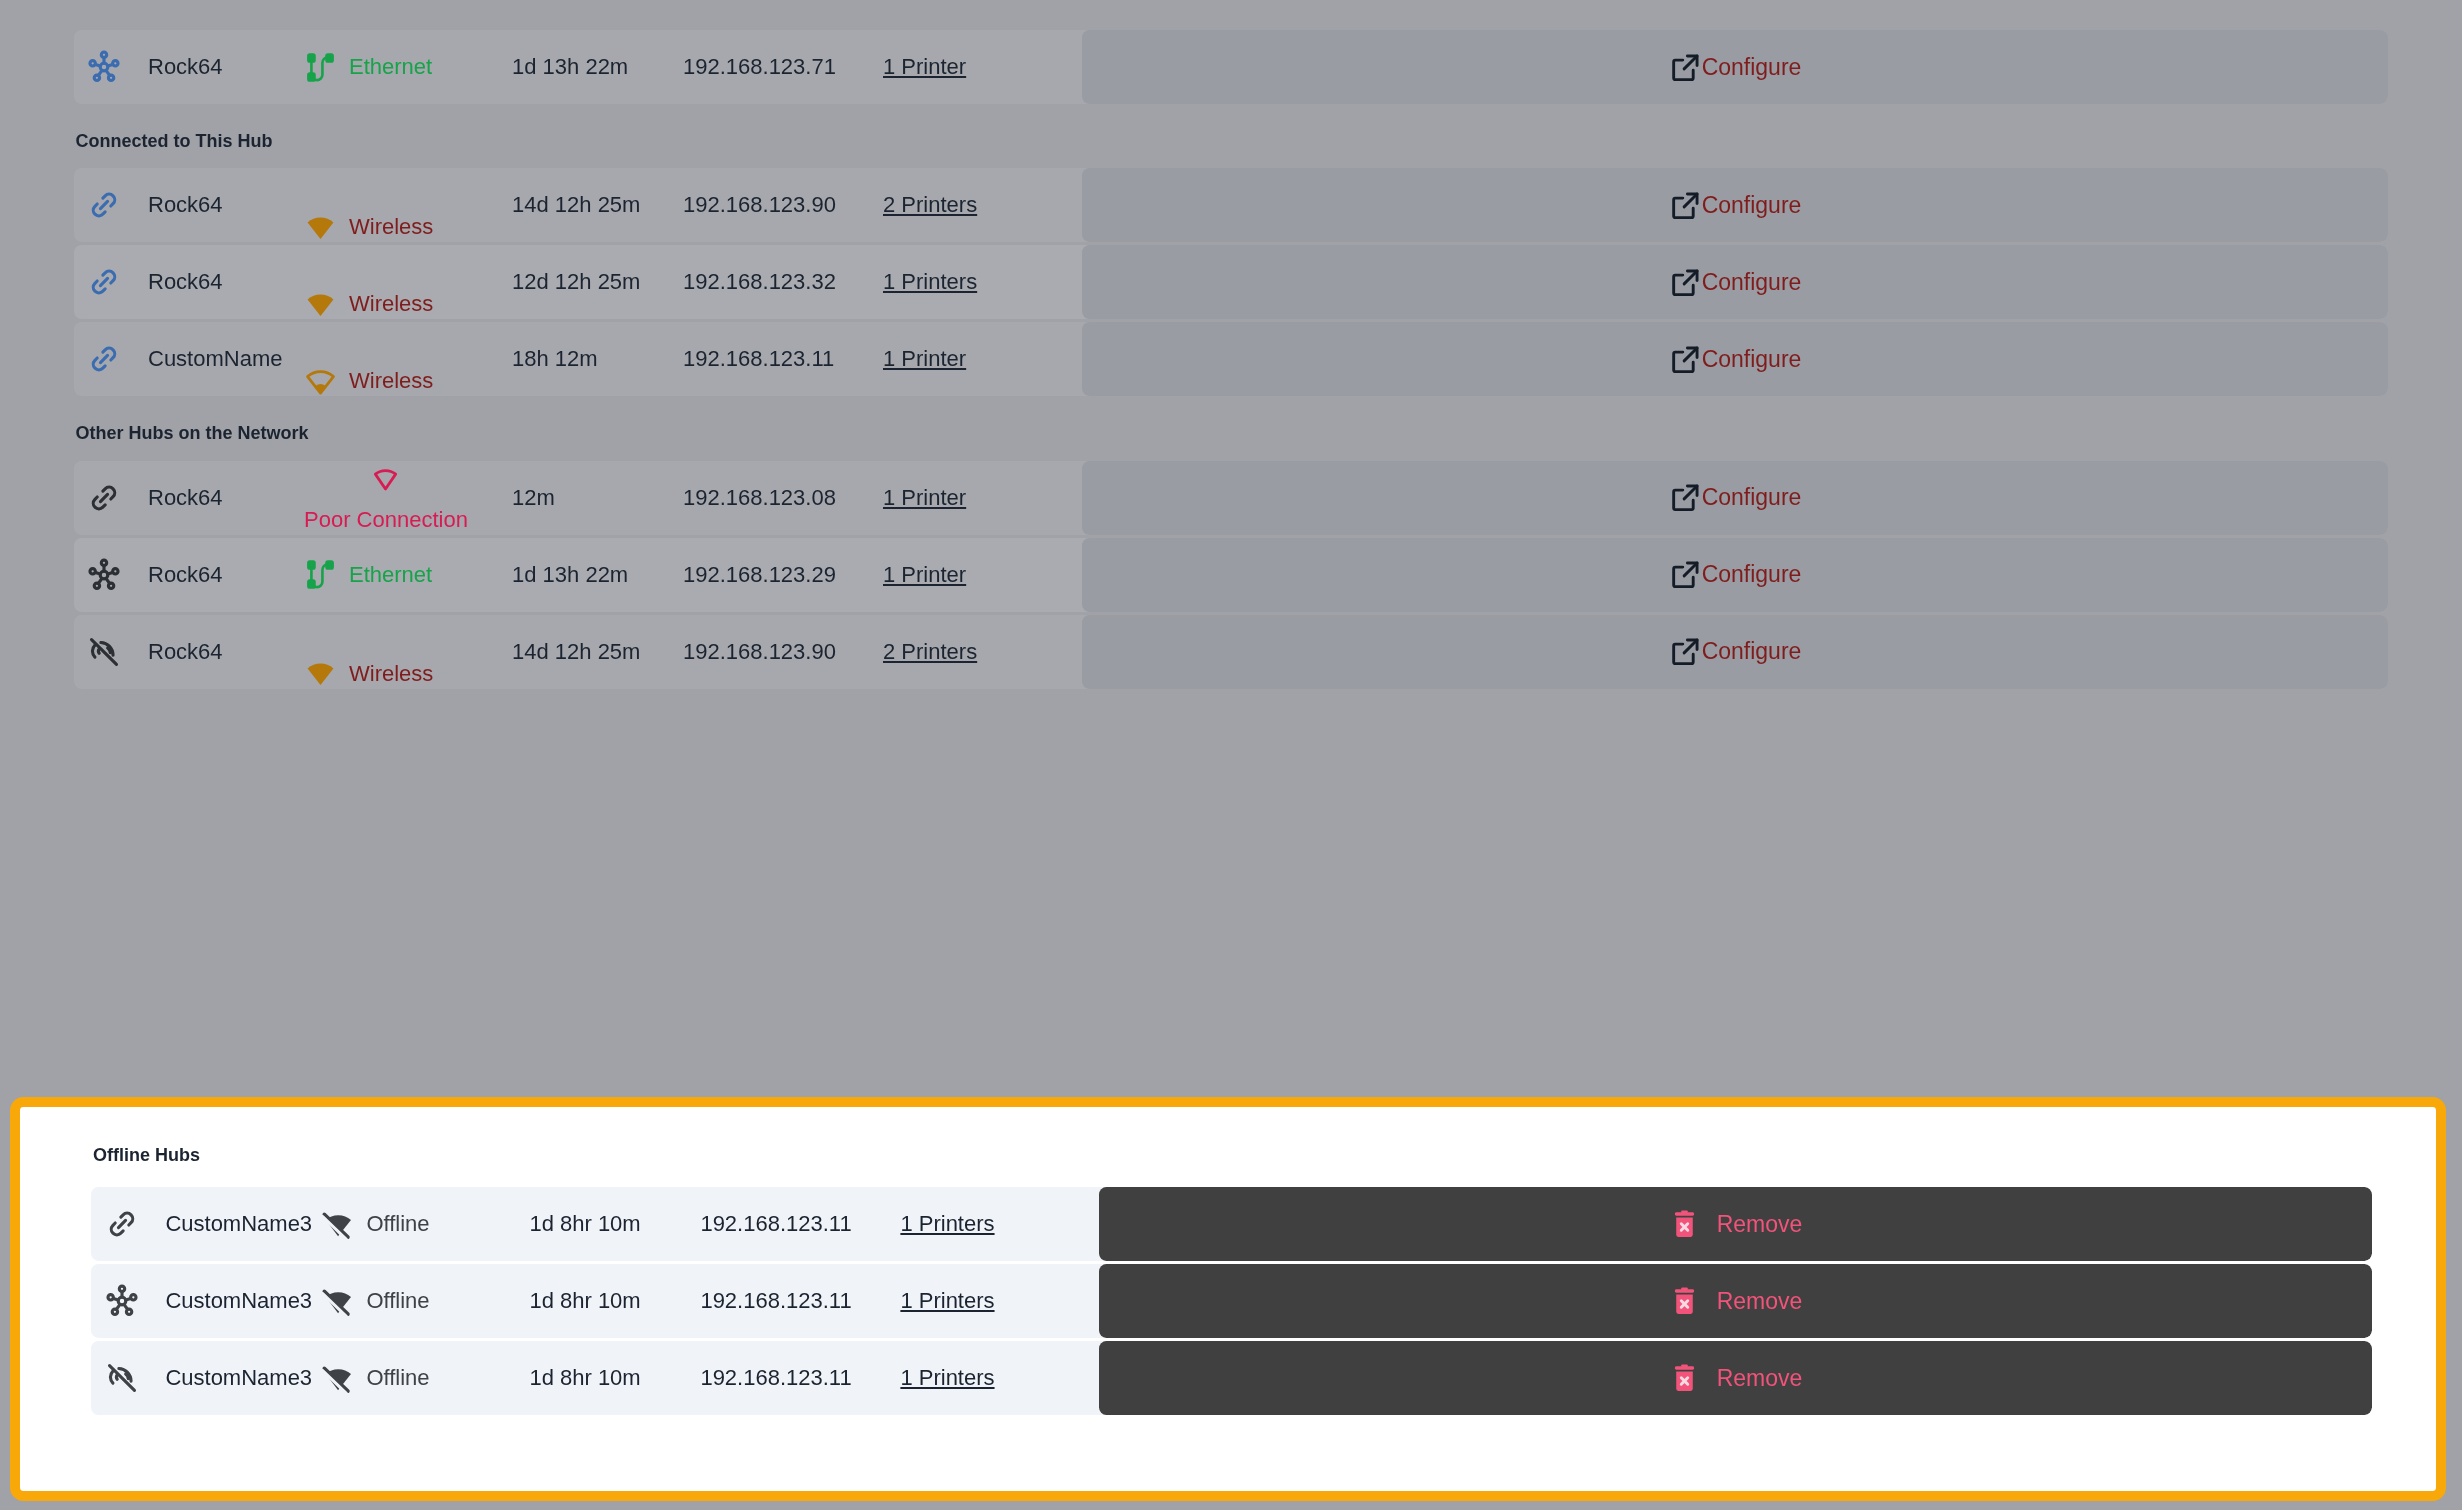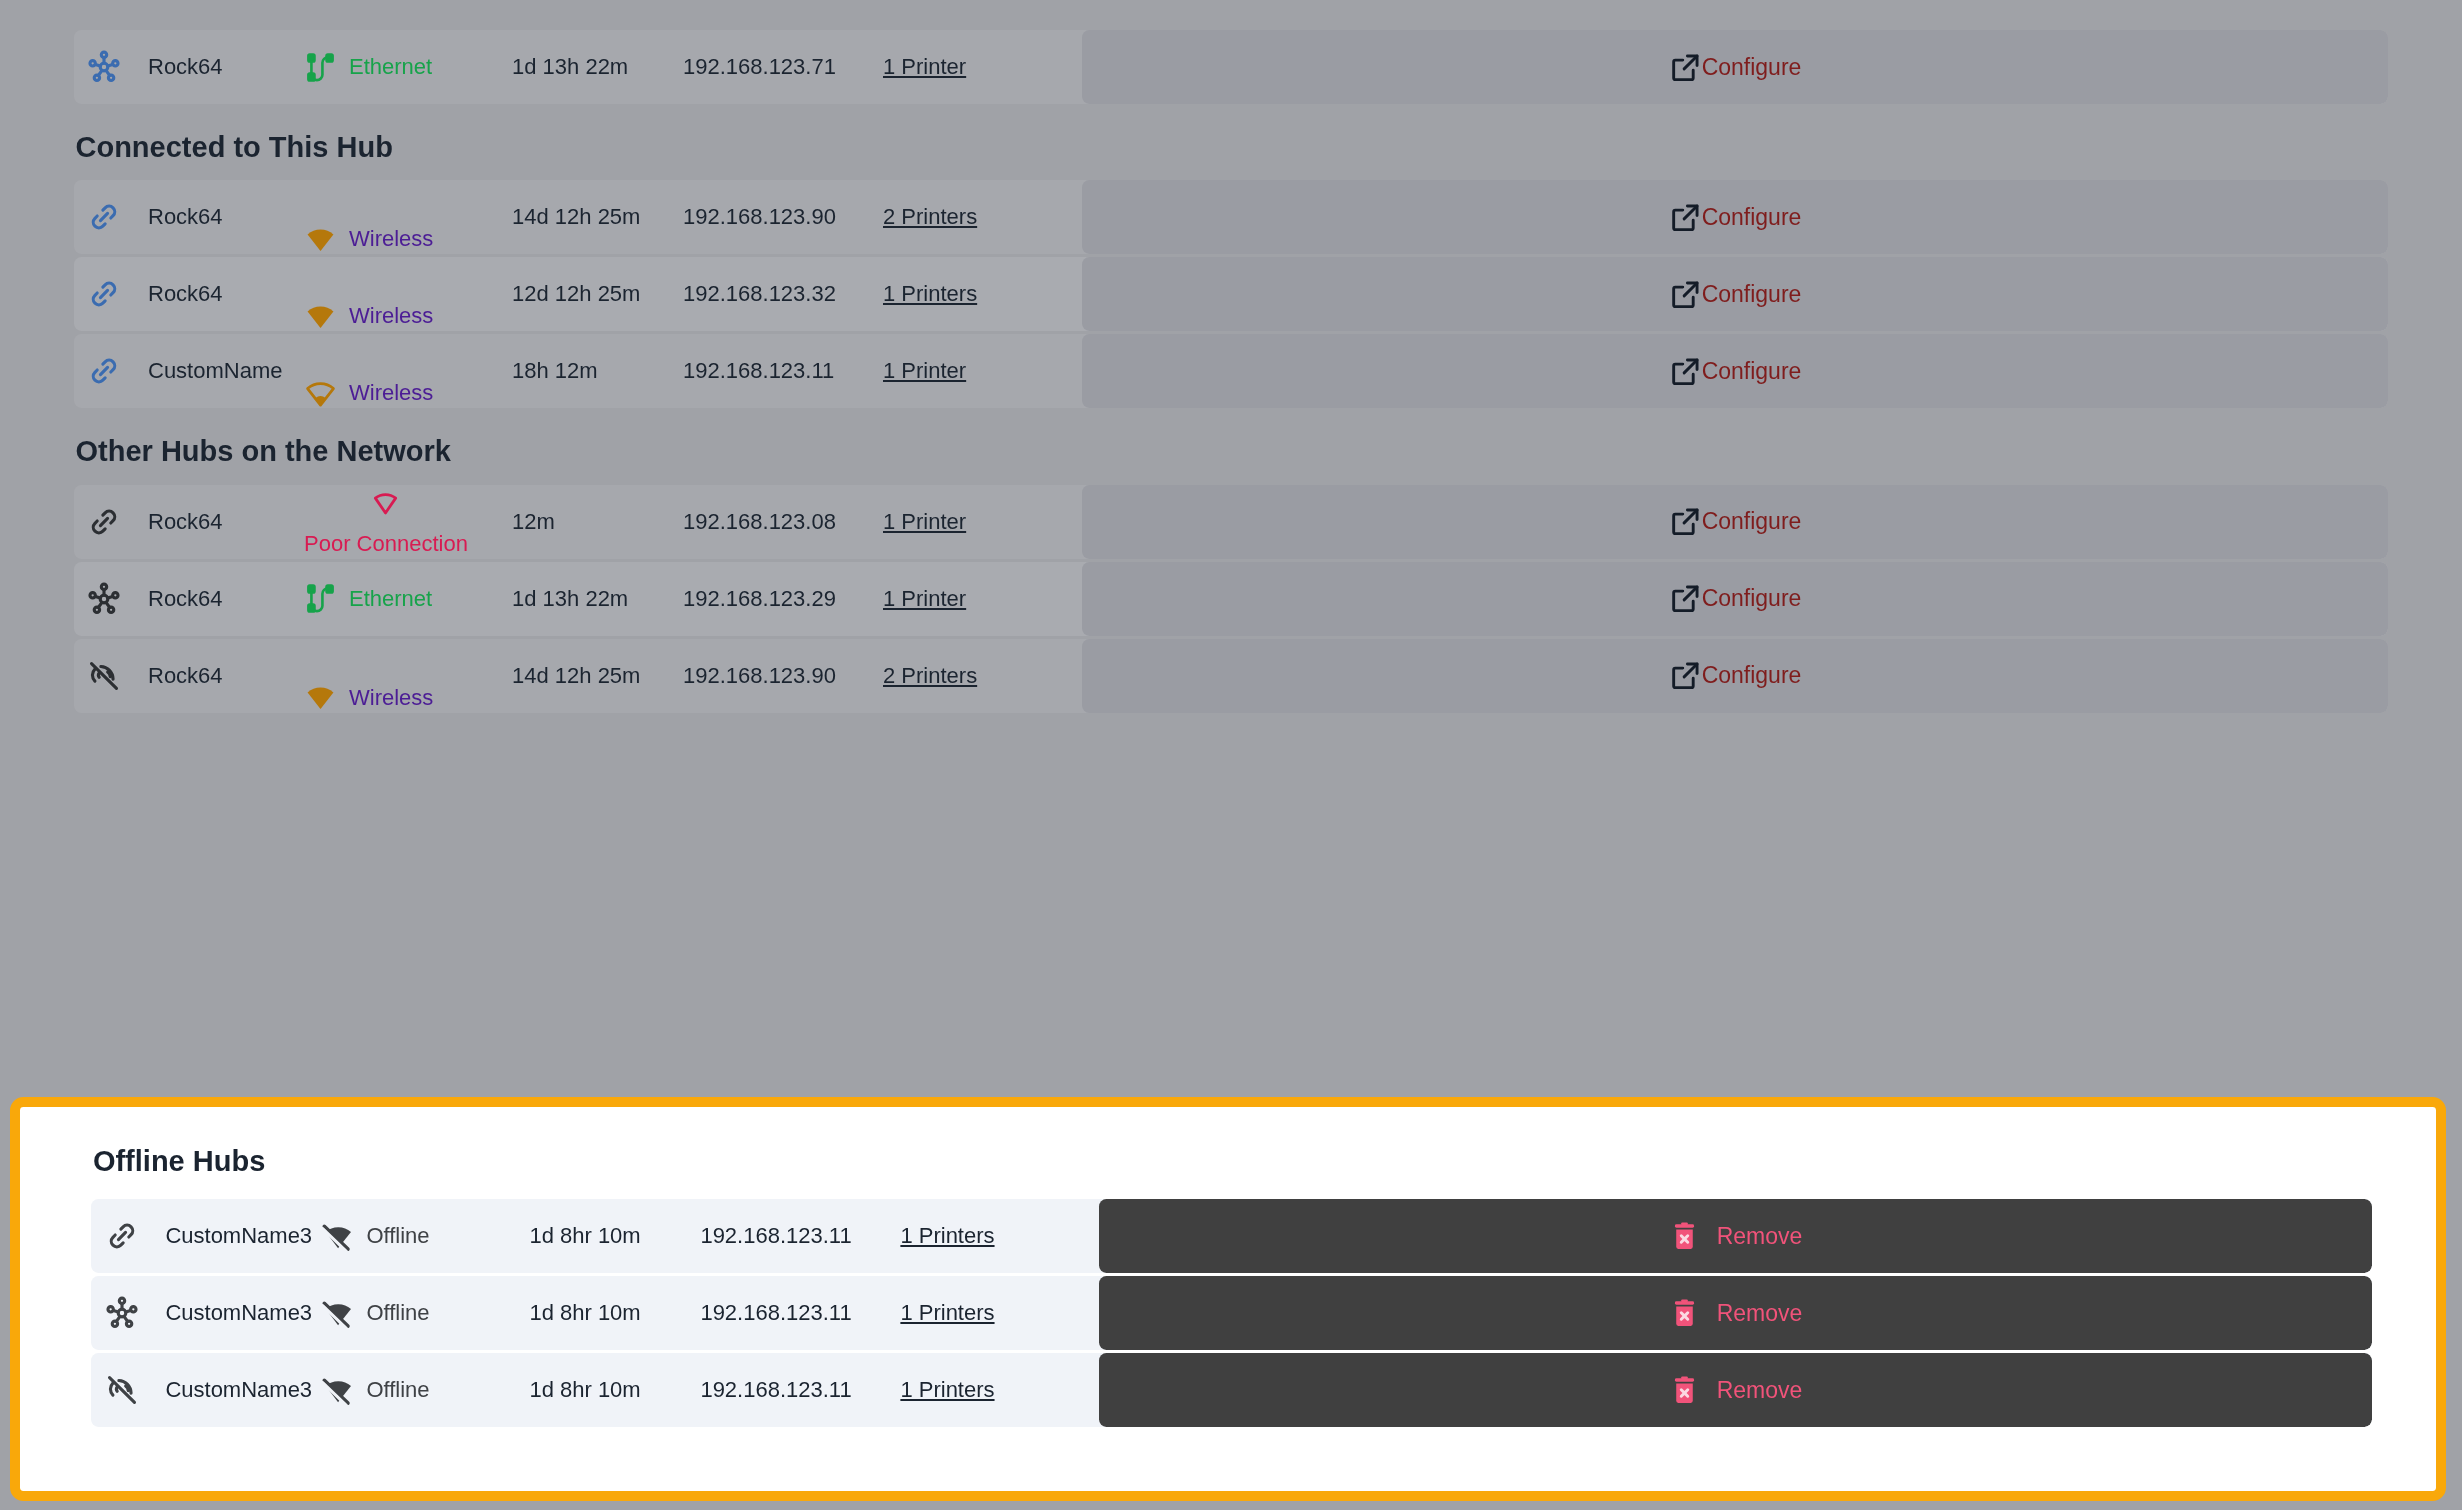--- a/index.html
+++ b/index.html
@@ -47,21 +47,21 @@
     display: flex;
     align-items: center;
     height: 62px;
     background: #9a9ca3;
     border-radius: 7.4px;
     margin-bottom: 7.4px;
   }
   .table-head .cell { font-size: 22px; color: #1b2430; }
 
   .section-label {
-    font-size: 29px;
+    font-size: 18px;
     font-weight: bold;
     color: #1b2430;
     margin: 27px 0 16.3px 1.5px;
   }
 
   .row {
     display: flex;
     align-items: stretch;
     height: 74px;
     background: #a6a8ad;
@@ -86,21 +86,21 @@
   .c-uptime     { width: 171px; }
   .c-ip         { width: 200px; }
   .c-printers   { width: 199px; }
   .c-action     { flex: 1; }
 
   .head-pad     { padding-left: 21px; }
 
   
   .conn { display: flex; align-items: center; gap: 12px; font-size: 22px; }
   .conn.ethernet { color: #16a34a; }
-  .conn.wireless { color: #4c1d95; margin-top: 44px; }
+  .conn.wireless { color: #7f1d1d; margin-top: 44px; }
   .conn.poor     { color: #d81b52; flex-direction: column; }
   .conn.offline  { color: #3f4246; }
 
   .printers-link {
     text-decoration: underline;
     color: #1b2430;
     font-size: 22px;
     cursor: pointer;
   }
 

